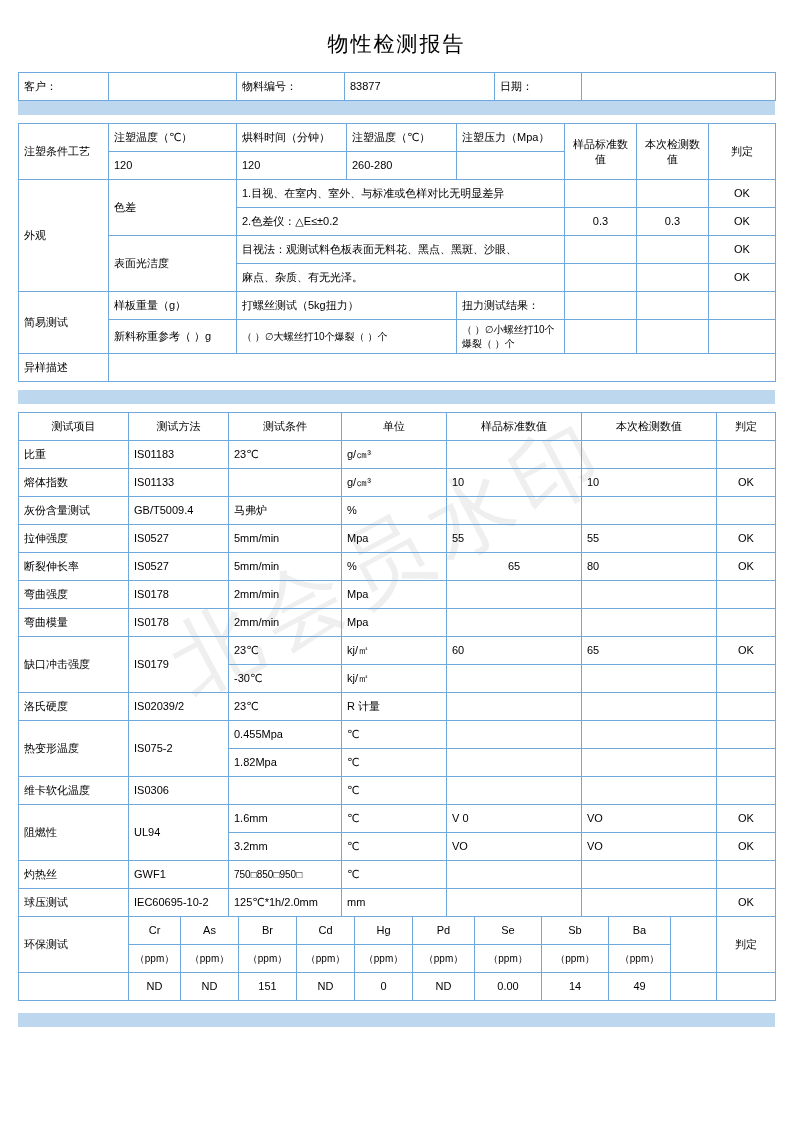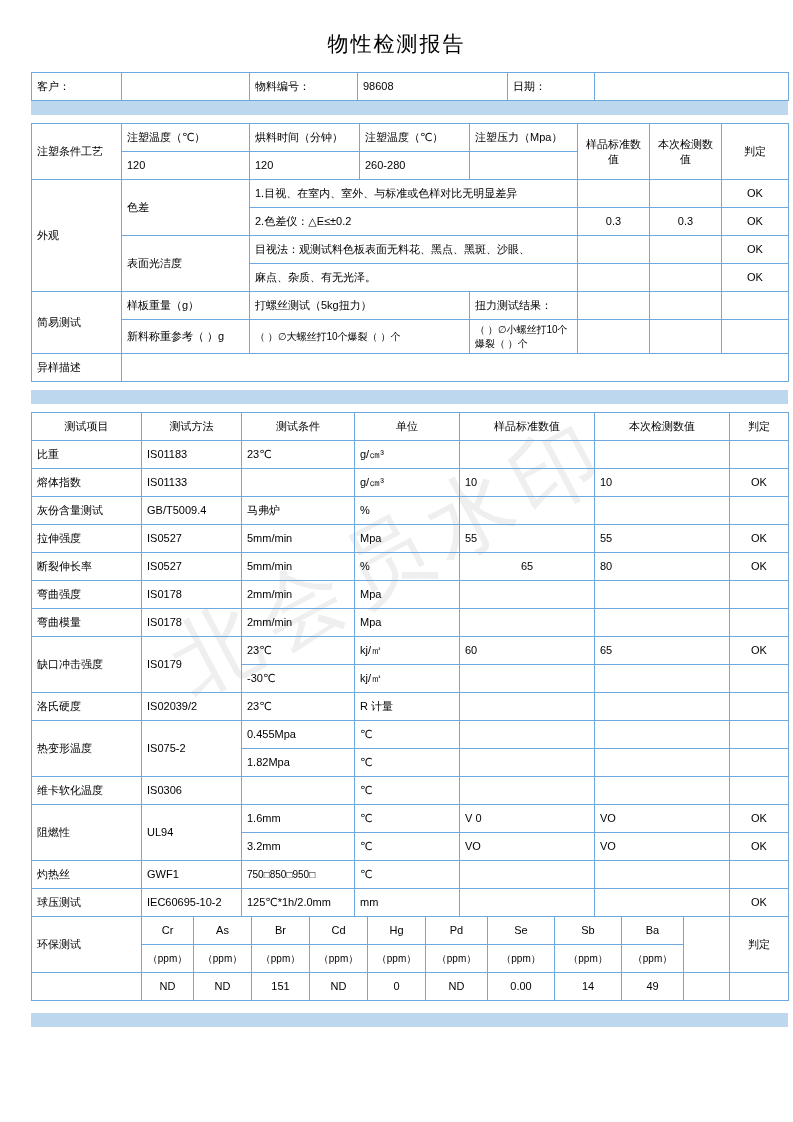--- a/index.html
+++ b/index.html
@@ -38,21 +38,21 @@
     position:absolute;
     left:150px;top:500px;
     font-size:86px;
     color:#efefef;
     transform:rotate(-28deg);
     letter-spacing:10px;
     z-index:0;
     pointer-events:none;
     font-family:"DejaVu Sans","Liberation Sans",sans-serif;
   }
-  .tblwrap{position:relative;z-index:1;margin-left:13px;}
+  .tblwrap{position:relative;z-index:1;}
   .sm{font-size:10px;}
 </style>
 </head>
 <body>
 
 <div class="page">
 
   <div class="watermark">北会员水印</div>
 
   <div class="title">物性检测报告</div>
@@ -66,21 +66,21 @@
       <col style="width:108px">
           <col style="width:150px">
       <col style="width:87px">
           <col style="width:194px">
     </colgroup>
     <tbody>
           <tr>
       <td class="l">客户：</td>
       <td class="c"></td>
       <td class="l">物料编号：</td>
-      <td class="l">98608</td>
+      <td class="l">83877</td>
       <td class="l">日期：</td>
       <td class="c"></td>
     </tr>
   </tbody>
       </table>
 
   <table class="band">
     <tbody>
           <tr>
             <td></td>

